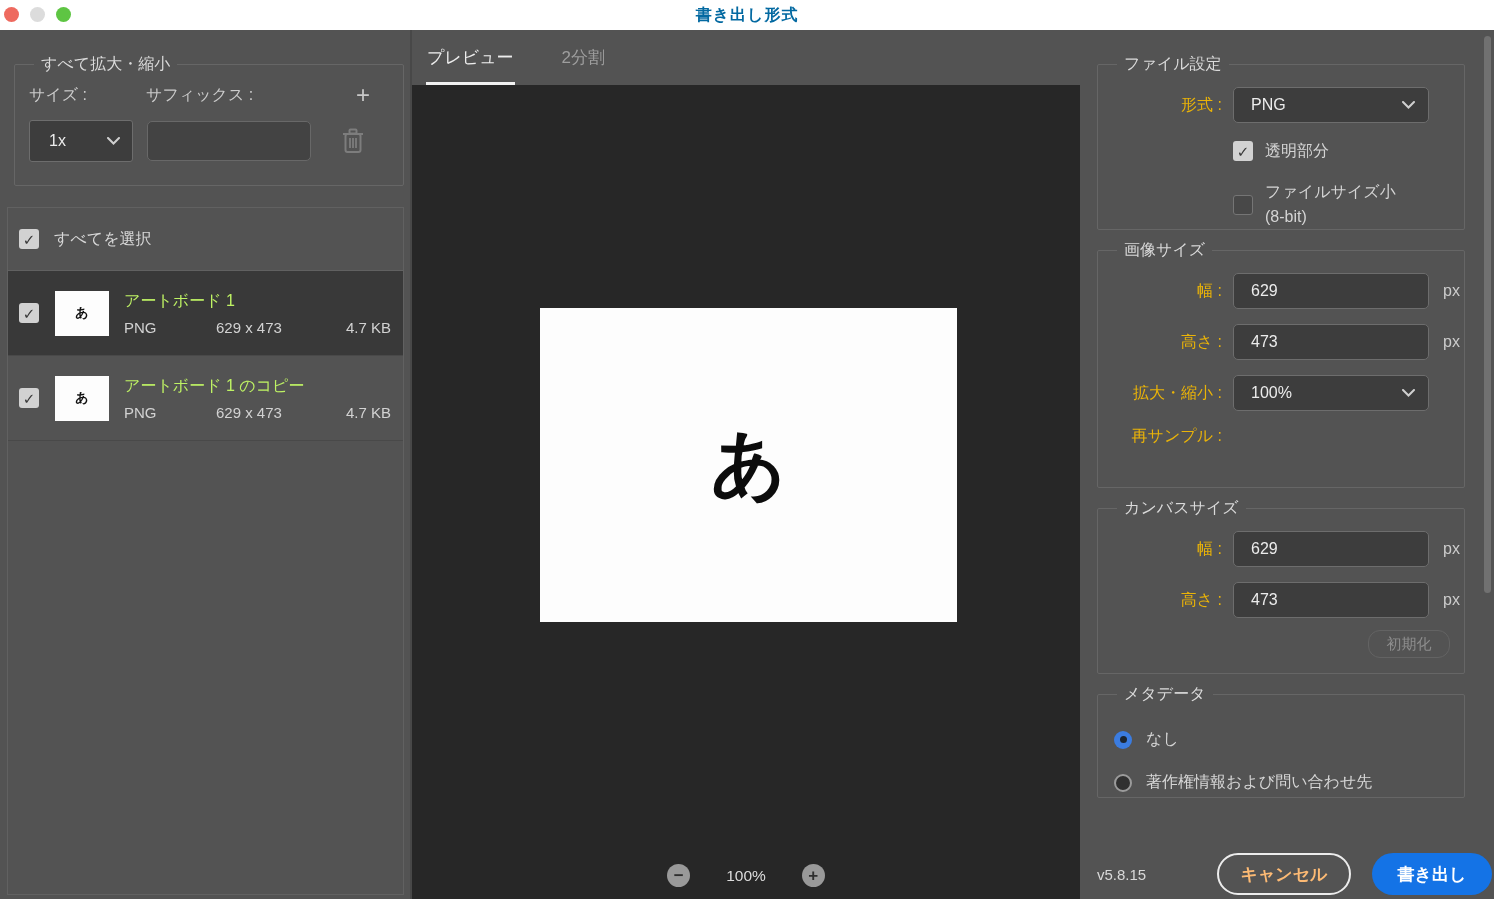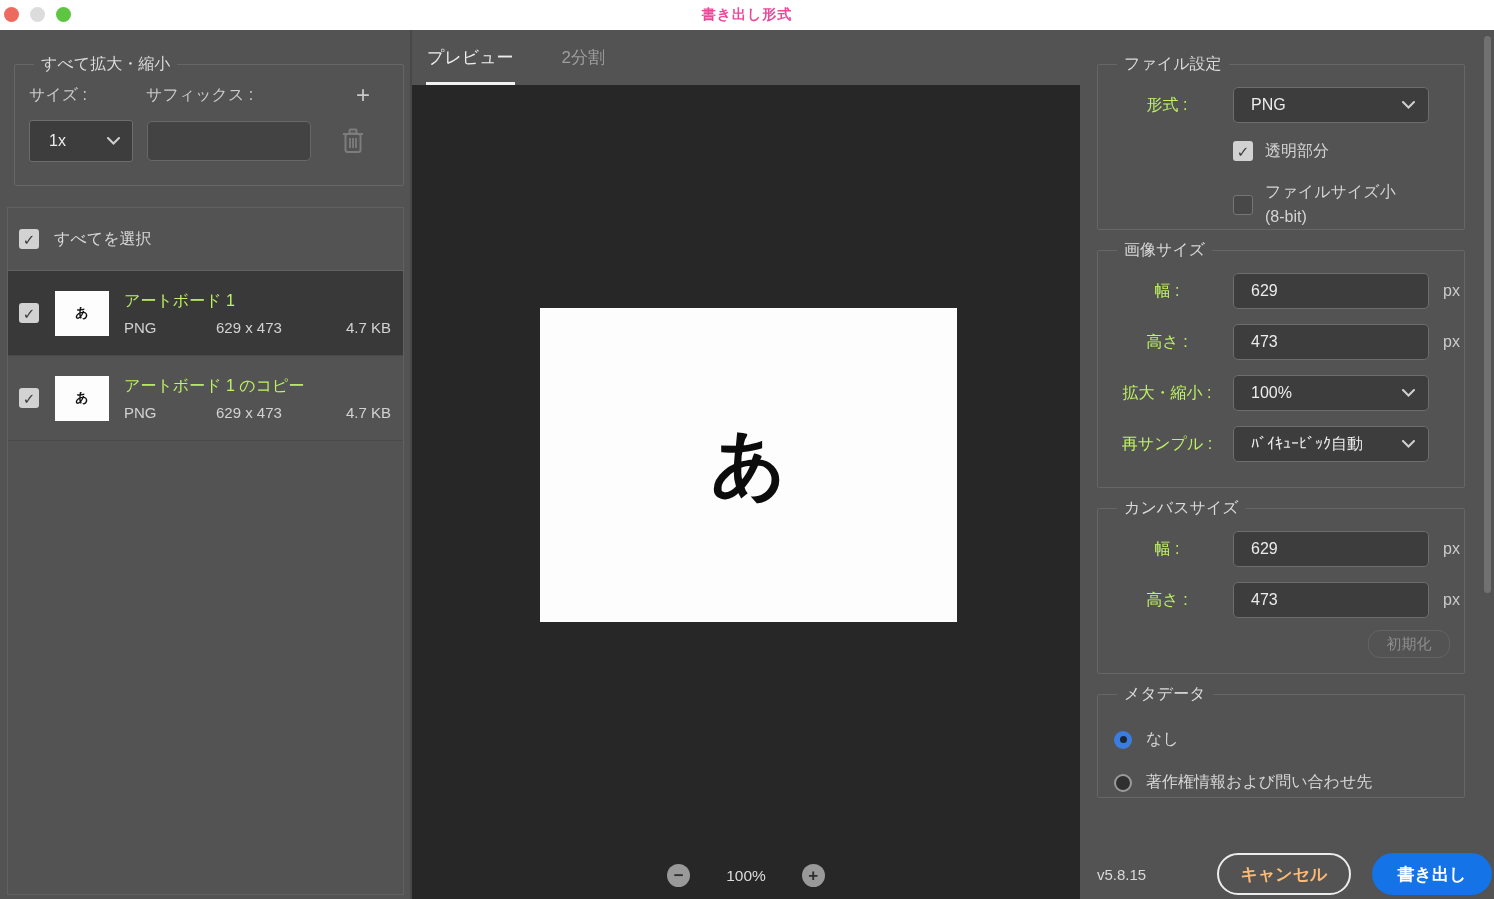--- a/index.html
+++ b/index.html
@@ -8,21 +8,21 @@
   .window { width:1494px; height:899px; background:#535353; position:relative; }
 
   
   .titlebar { height:30px; background:#ffffff; position:relative;
     display:flex; align-items:center; justify-content:center; }
   .traffic { position:absolute; left:4px; top:7px; display:flex; gap:11px; }
   .light { width:15px; height:15px; border-radius:50%; }
   .light.red { background:#ee6a5f; }
   .light.yellow { background:#dcdcdc; }
   .light.green { background:#5ec543; }
-  .wtitle { font-size:14px; font-weight:700; color:#ec4899; letter-spacing:1px; }
+  .wtitle { font-size:16px; font-weight:700; color:#0369a1; letter-spacing:1px; }
 
   
   .main { display:flex; height:869px; }
   .left-panel { width:412px; background:#535353; display:flex; flex-direction:column;
     padding:0 6px 4px 7px; border-right:2px solid #484848; }
   .center { flex:1; display:flex; flex-direction:column; background:#272727; min-width:0; }
   .right-panel { width:414px; background:#535353; position:relative;
     padding:24px 29px 0 17px; }
 
   
@@ -92,22 +92,22 @@
   .zoom-level { font-size:15.5px; color:#dcdcdc; }
 
   
   .rp-field { margin-bottom:10px; padding:0 14px; }
   .fs-file { min-height:170px; }
   .fs-image { min-height:248px; }
   .fs-canvas { min-height:176px; }
   .fs-meta { min-height:114px; }
   .frow { display:flex; align-items:center; margin-top:15px; }
   .frow:first-of-type { margin-top:12px; }
-  .flabel { width:121px; text-align:center; padding-right:11px; font-size:16px;
-    color:#bef264; flex:none; }
+  .flabel { width:121px; text-align:right; padding-right:11px; font-size:16px;
+    color:#eab308; flex:none; }
   .field { width:196px; height:36px; flex:none; }
   .field.num { background:#3d3d3d; border:1.5px solid #6d6d6d; border-radius:5px;
     color:#ececec; font-size:16px; display:flex; align-items:center; padding-left:17px; }
   .field.dd { justify-content:space-between; padding:0 13px 0 17px; }
   .unit { margin-left:14px; font-size:16px; color:#cccccc; }
   .chkrow { display:flex; align-items:center; margin-top:16px; margin-left:121px; }
   .chkrow .cl { margin-left:12px; font-size:16px; color:#d4d4d4; line-height:1.55; }
   .reset-row { display:flex; margin-top:12px; }
   .reset-btn { margin-left:auto; width:82px; height:28px; border:1.5px solid #636363;
     border-radius:12px; background:transparent; color:#8e8e8e; font-size:15px;
@@ -300,26 +300,20 @@
           <span class="flabel">拡大・縮小 :</span>
           <div class="field num dd">
             <span>100%</span>
             <svg class="chev" width="13" height="8" viewBox="0 0 13 8">
                 <polyline points="1,1 6.5,6.5 12,1" fill="none" stroke="#d0d0d0" stroke-width="2" stroke-linecap="round"></polyline>
               </svg>
           </div>
         </div>
         <div class="frow">
           <span class="flabel">再サンプル :</span>
-          <div class="field num dd">
-            <span>ﾊﾞｲｷｭｰﾋﾞｯｸ自動</span>
-            <svg class="chev" width="13" height="8" viewBox="0 0 13 8">
-                <polyline points="1,1 6.5,6.5 12,1" fill="none" stroke="#d0d0d0" stroke-width="2" stroke-linecap="round"></polyline>
-              </svg>
-          </div>
         </div>
       </fieldset>
 
       <fieldset class="rp-field fs-canvas">
         <legend>カンバスサイズ</legend>
         <div class="frow">
           <span class="flabel">幅 :</span>
           <div class="field num">
             <span>629</span>
           </div>

